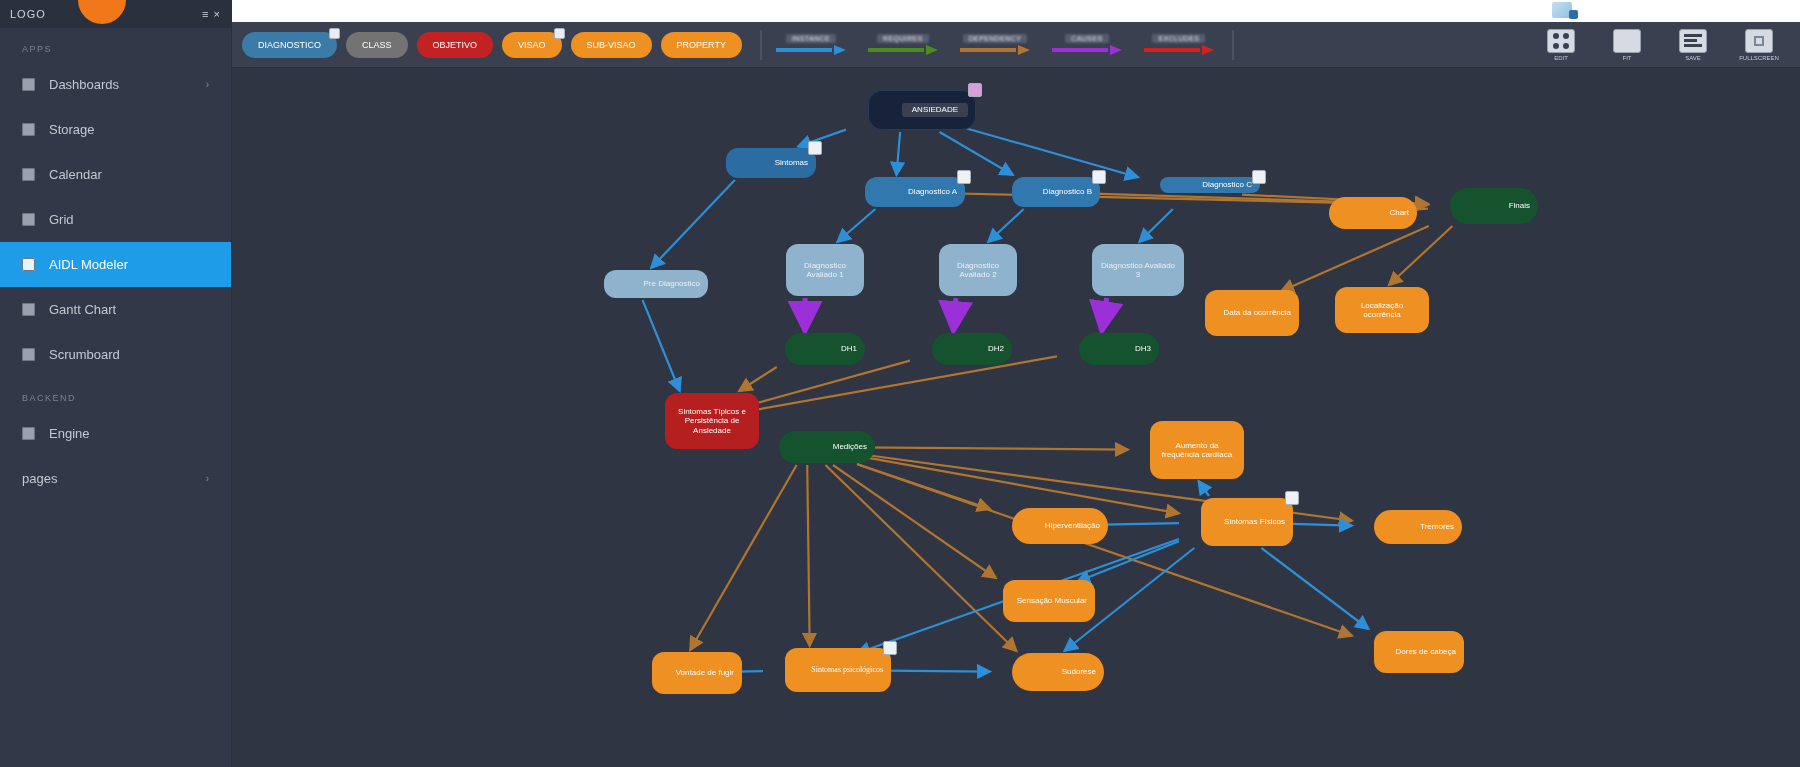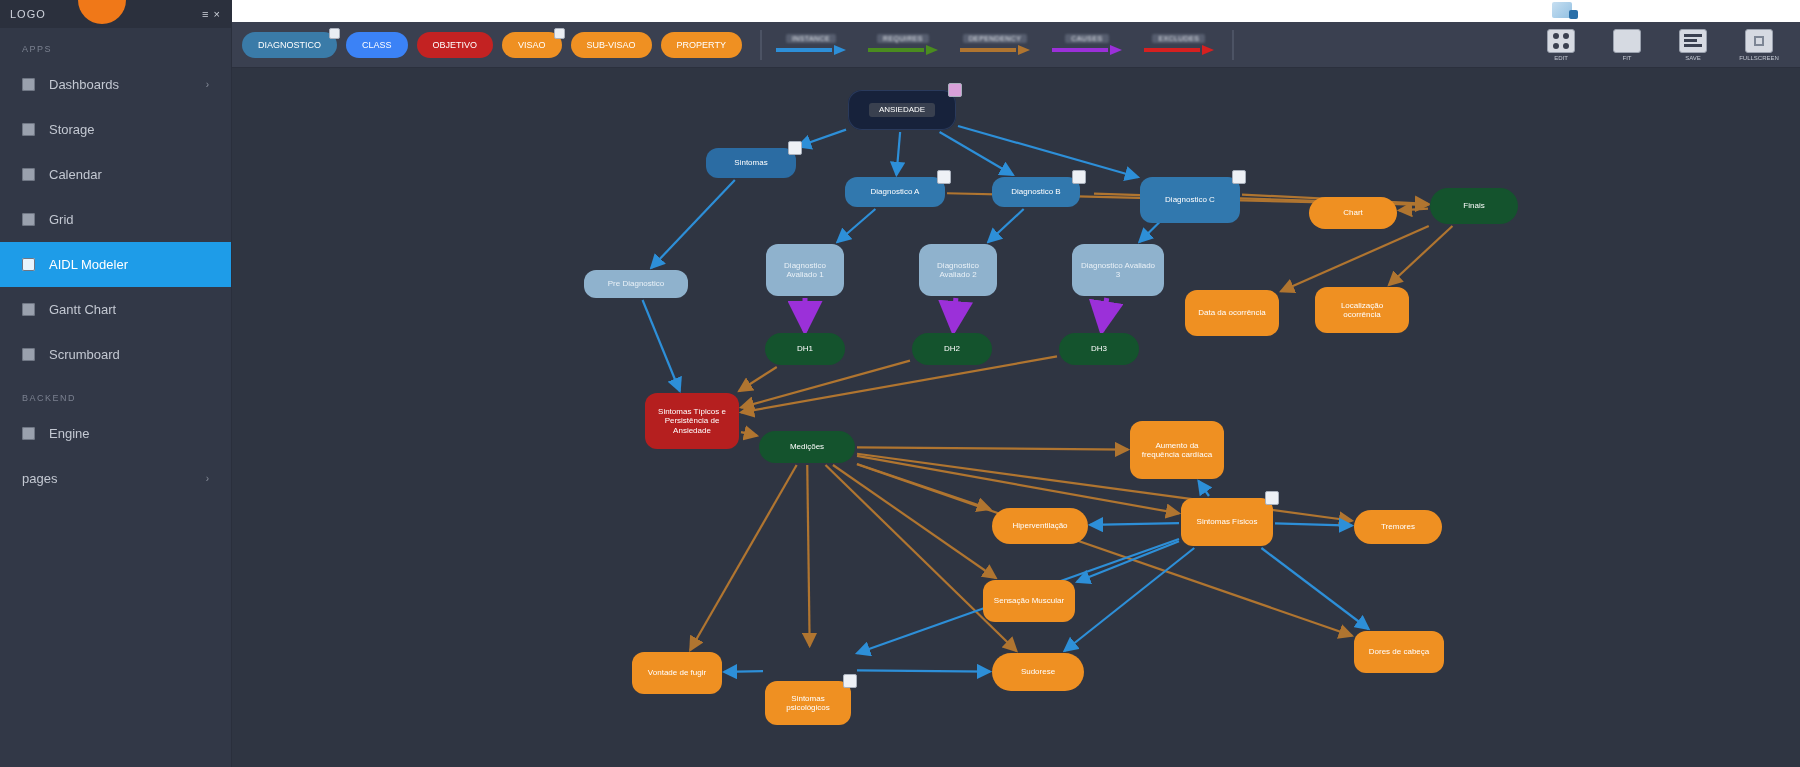--- a/index.html
+++ b/index.html
@@ -157,26 +157,27 @@
   
   .canvas {
     position: absolute; left: 232px; top: 68px;
     width: 1568px; height: 699px;
     background: #2f3542; overflow: hidden;
   }
   #edges { position: absolute; left: 0; top: 0; width: 1568px; height: 699px; }
 
   .node {
     position: absolute;
-    display: flex; align-items: center; justify-content: center;
+    display: flex; align-items: center; justify-content: flex-end;
     text-align: center; color: #fff;
     font-size: 8px; line-height: 1.15;
     border-radius: 12px; padding: 4px 8px;
     filter: blur(0.55px);
     z-index: 5;
+    margin-left: 20px;
   }
   .node .handle {
     position: absolute; right: -6px; top: -7px;
     width: 14px; height: 14px; border-radius: 2px;
     background: #eef1f6; border: 1px solid #a9b0bc;
   }
   .node .handle.pink { background: #d8a0d8; }
   .node.root { background: #17223b; border-radius: 14px; box-shadow: inset 0 0 0 1px #2a3a5c; }
   .node.root .lbl { background: #39404f; border-radius: 3px; padding: 2px 10px; }
   .node.blue-dark { background: #2b6ca3; }
@@ -245,21 +246,21 @@
     <div class="topstrip-ico"></div>
     <div class="topstrip-ico2"></div>
   </div>
 
   <div class="toolbar">
     <div class="legend-pills" id="pill-holder">
         <div class="pill" style="background: rgb(58, 123, 168);">
           <span>DIAGNOSTICO</span>
           <span class="badge"></span>
         </div>
-        <div class="pill" style="background: #3b82f6;">
+        <div class="pill" style="background: #737373;">
           <span>CLASS</span>
         </div>
         <div class="pill" style="background: rgb(195, 34, 34);">
           <span>OBJETIVO</span>
         </div>
         <div class="pill" style="background: rgb(239, 144, 34);">
           <span>VISAO</span>
           <span class="badge"></span>
         </div>
         <div class="pill" style="background: rgb(239, 144, 34);">
@@ -412,21 +413,21 @@
           <span class="lbl">Pre Diagnostico</span>
         </div>
         <div class="node blue-mid" style="left: 613px; top: 109px; width: 100px; height: 30px;">
           <span class="lbl">Diagnostico A</span>
           <span class="handle"></span>
         </div>
         <div class="node blue-mid" style="left: 760px; top: 109px; width: 88px; height: 30px;">
           <span class="lbl">Diagnostico B</span>
           <span class="handle"></span>
         </div>
-        <div class="node blue-mid" style="left: 908px; top: 109px; width: 100px; height: 46px;">
+        <div class="node blue-mid" style="left: 908px; top: 109px; width: 100px; height: 16px;">
           <span class="lbl">Diagnostico C</span>
           <span class="handle"></span>
         </div>
         <div class="node blue-light" style="left: 534px; top: 176px; width: 78px; height: 52px;">
           <span class="lbl">Diagnostico Avaliado 1</span>
         </div>
         <div class="node blue-light" style="left: 687px; top: 176px; width: 78px; height: 52px;">
           <span class="lbl">Diagnostico Avaliado 2</span>
         </div>
         <div class="node blue-light" style="left: 840px; top: 176px; width: 92px; height: 52px;">
@@ -474,21 +475,21 @@
         </div>
         <div class="node orange" style="left: 751px; top: 512px; width: 92px; height: 42px;">
           <span class="lbl">Sensação Muscular</span>
         </div>
         <div class="node orange" style="left: 1122px; top: 563px; width: 90px; height: 42px;">
           <span class="lbl">Dores de cabeça</span>
         </div>
         <div class="node orange" style="left: 400px; top: 584px; width: 90px; height: 42px;">
           <span class="lbl">Vontade de fugir</span>
         </div>
-        <div class="node orange" style="left: 533px; top: 613px; width: 86px; height: 44px;">
+        <div class="node orange" style="left: 533px; top: 580px; width: 106px; height: 44px; font-family: Liberation Serif, serif;">
           <span class="lbl">Sintomas psicológicos</span>
           <span class="handle"></span>
         </div>
         <div class="node orange pill-round" style="left: 760px; top: 585px; width: 92px; height: 38px;">
           <span class="lbl">Sudorese</span>
         </div>
       </div>
   </div>
 
 </div>

